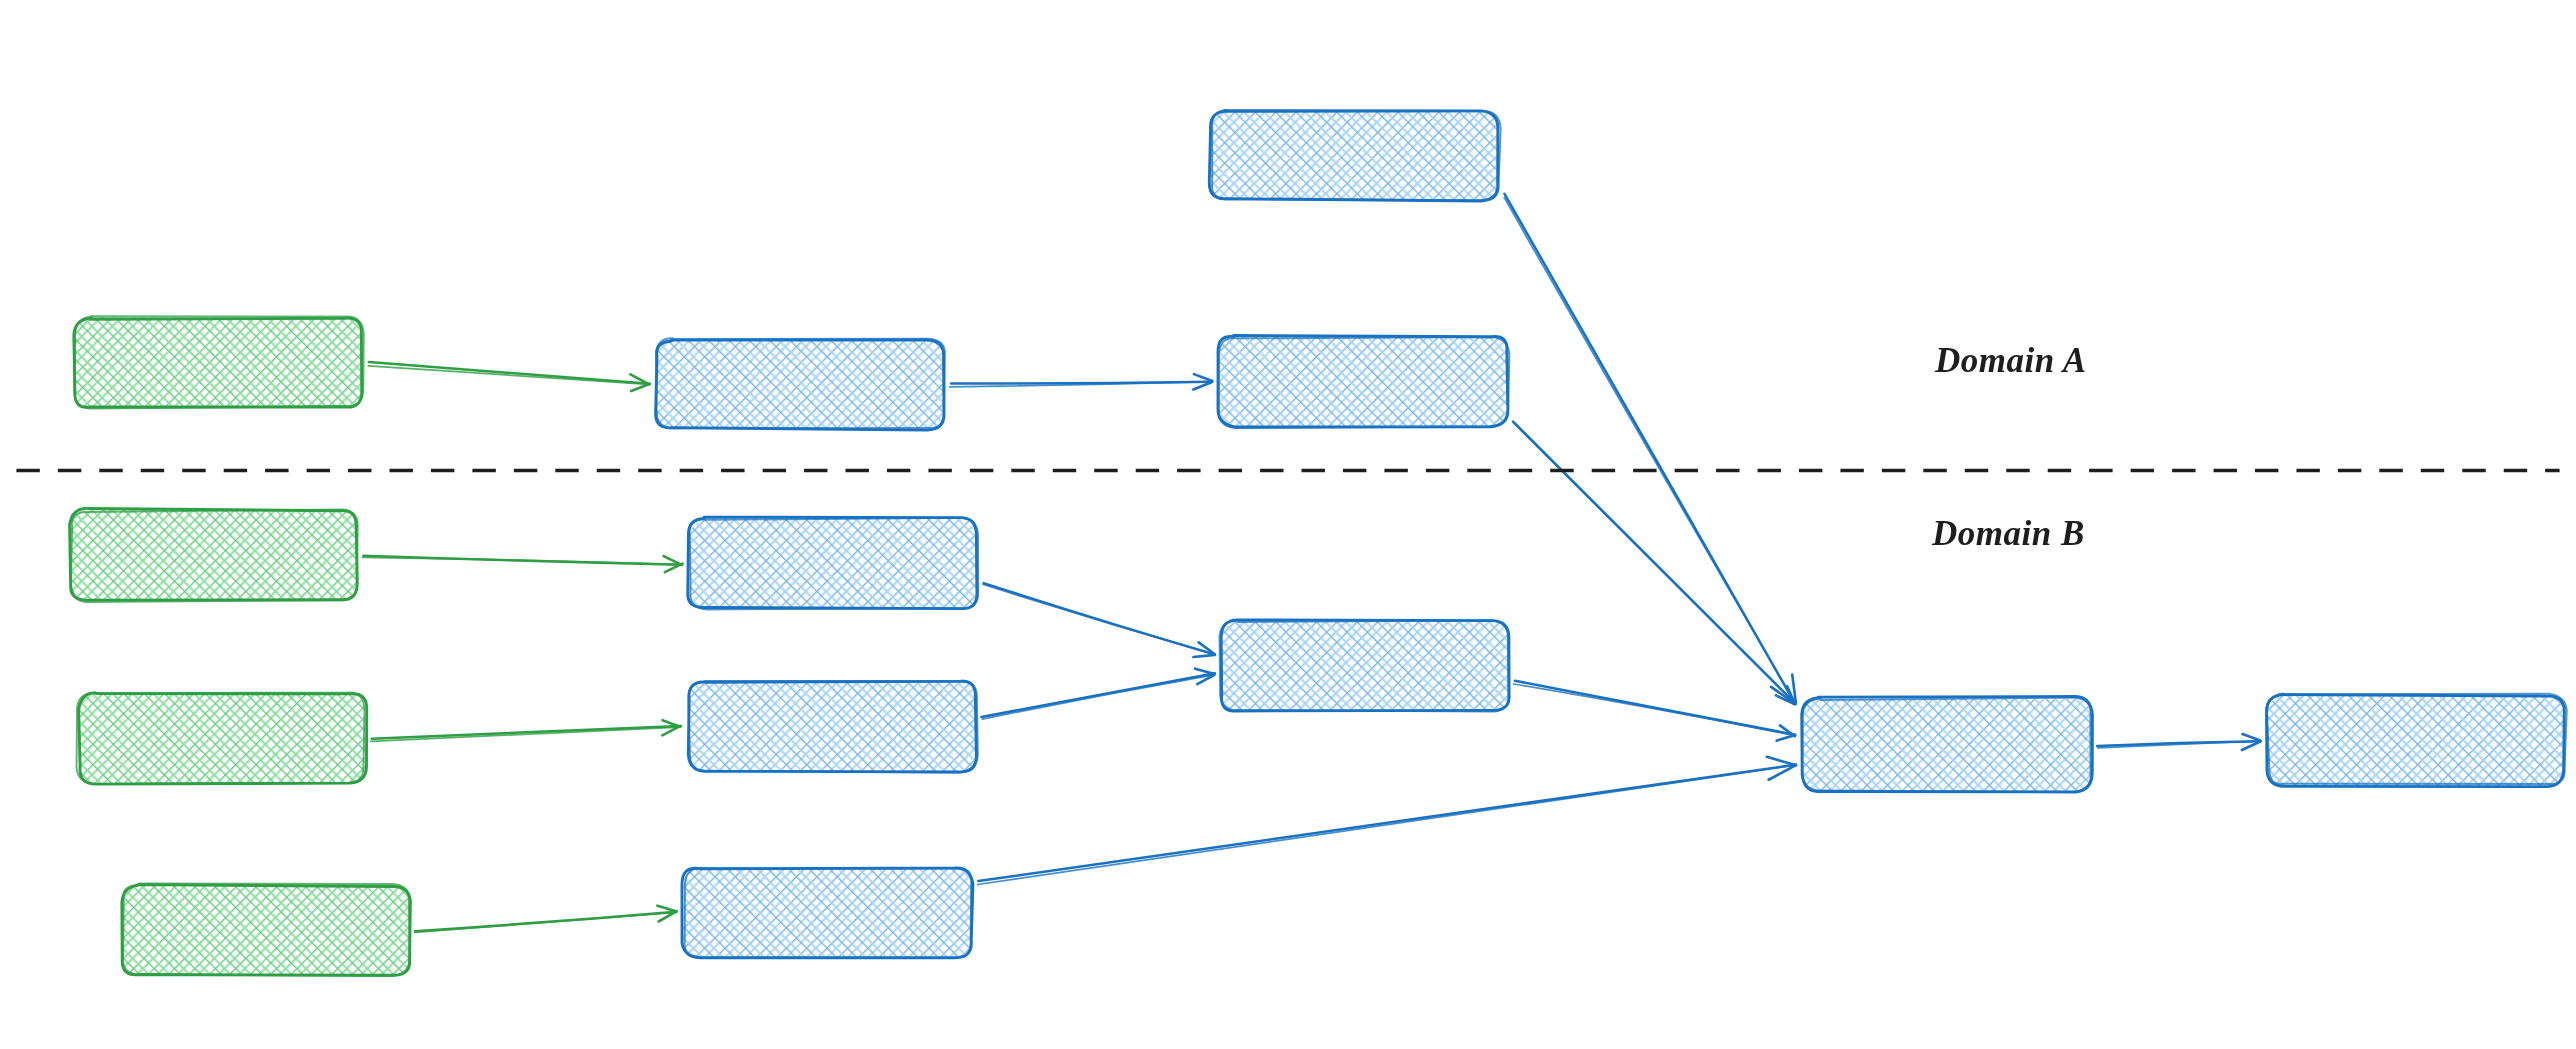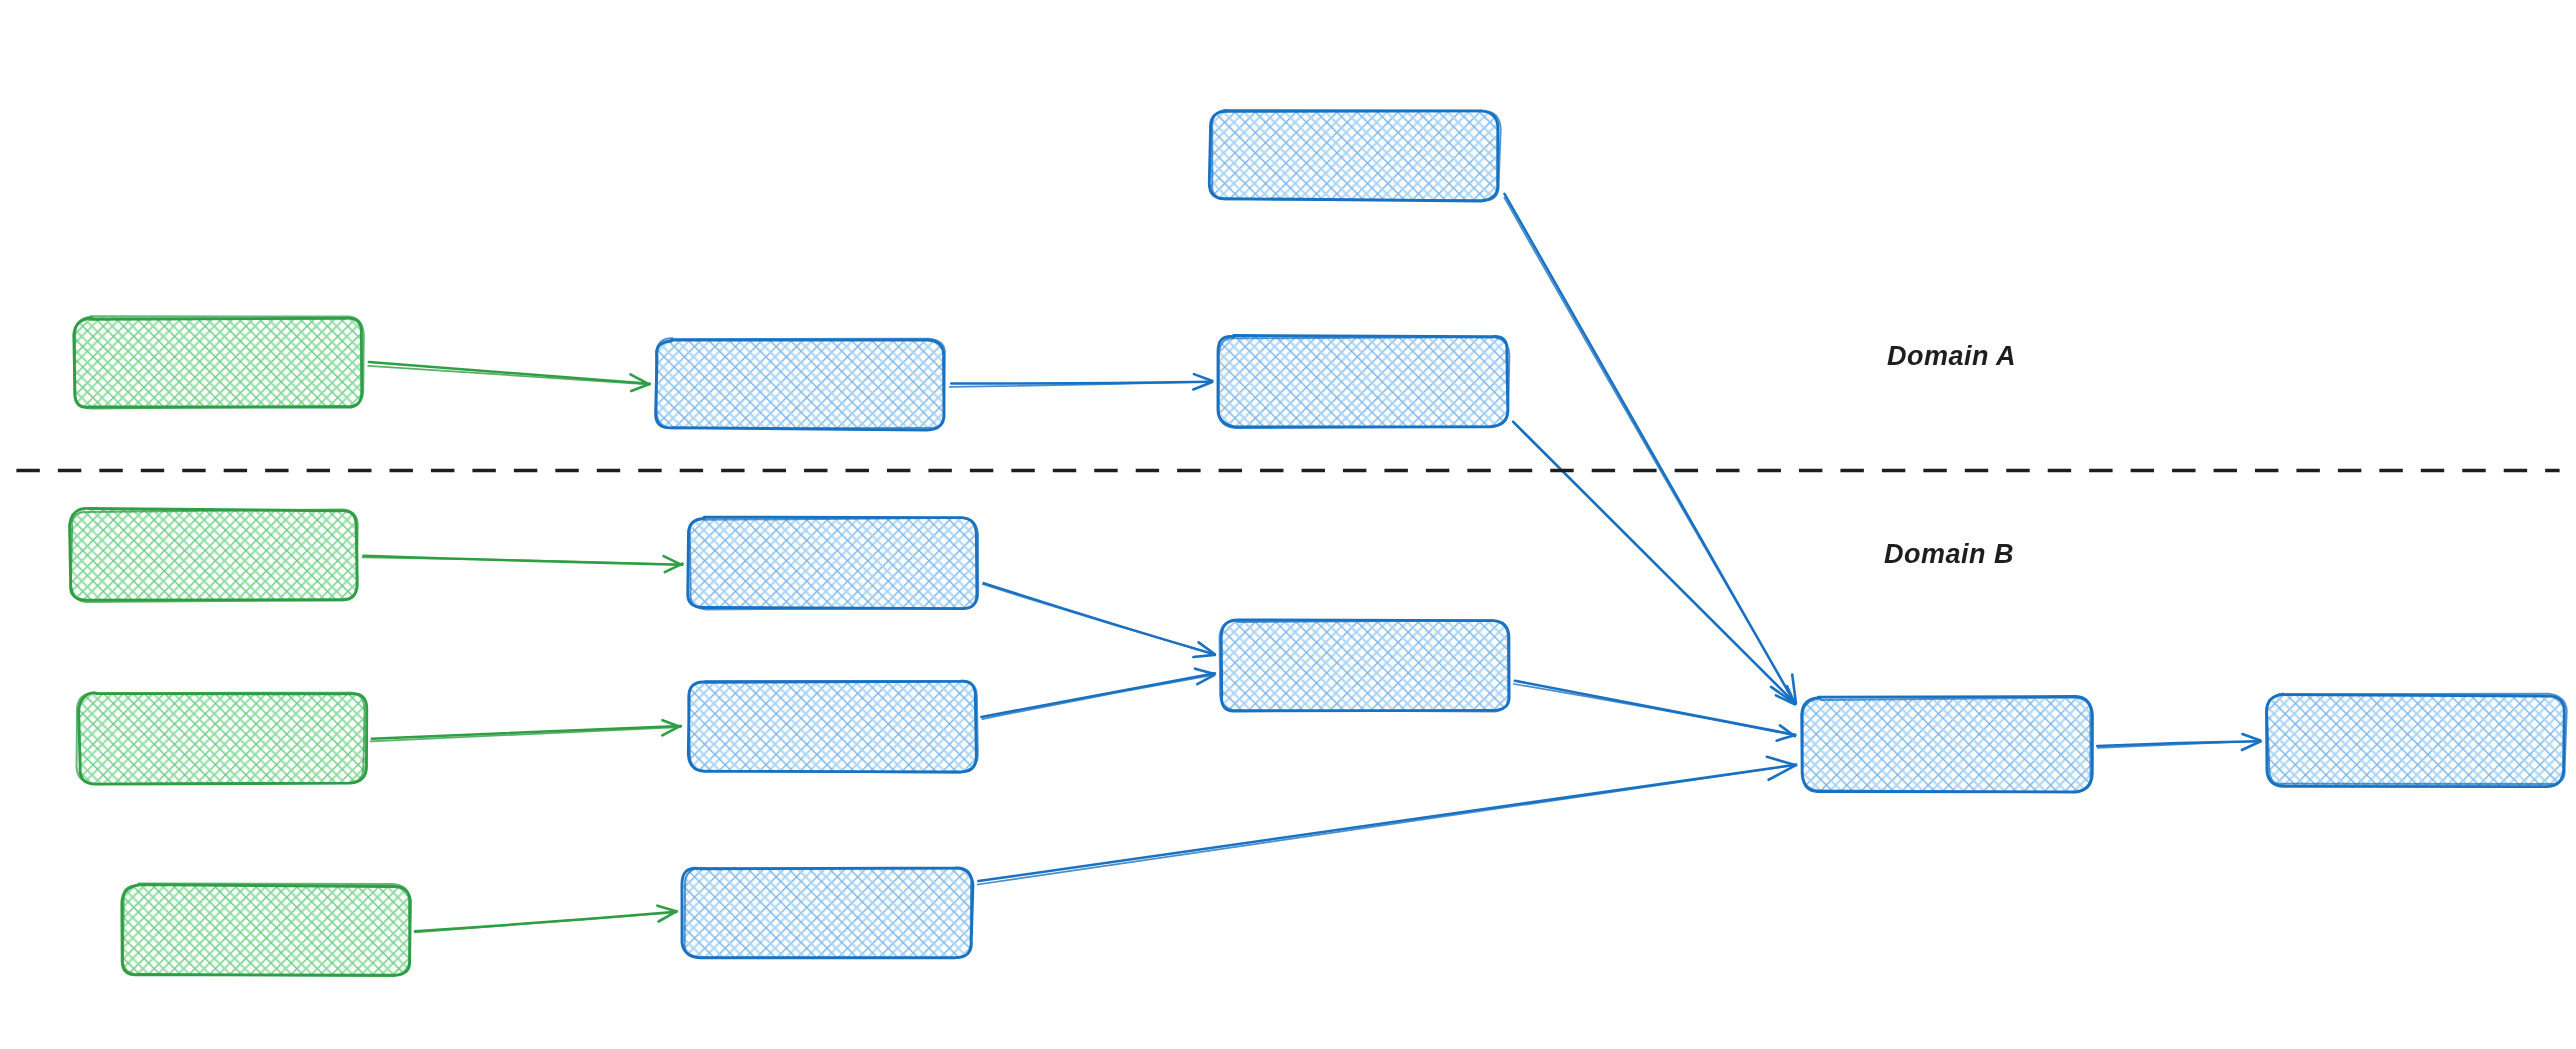--- a/index.html
+++ b/index.html
@@ -21,28 +21,29 @@
   #diagram-svg {
     position: absolute;
     top: 0;
     left: 0;
     width: 2576px;
     height: 1049px;
     display: block;
   }
   .domain-label {
     position: absolute;
-    font-family: Liberation Sans, sans-serif;
-    font-size: 27px;
+    font-family: Liberation Serif, serif;
+    font-size: 35px;
     font-style: italic;
     font-weight: 600;
     color: #1e1e1e;
     letter-spacing: 0.5px;
     white-space: nowrap;
     user-select: none;
+    margin-left: 48px;
   }
 </style>
 </head>
 <body>
 
 <div id="canvas">
 
   <svg id="diagram-svg" viewBox="0 0 2858 1164" xmlns="http://www.w3.org/2000/svg">
     <defs>
       <pattern id="hatch-green" width="16" height="16" patternUnits="userSpaceOnUse" patternTransform="rotate(45)">
@@ -258,16 +259,16 @@
           <path d="M 2534.166385193542 770.4362605562434 L 2827.605340633169 769.7394059723243 Q 2846.529042779282 771.8541645785793 2847.89811947383 788.2391573047265 L 2845.515609600023 852.1914579918608 Q 2847.216861763969 870.9496512537822 2828.8561614919454 869.9293610414489 L 2533.890477568284 869.6963280355558 Q 2517.8263431388887 871.9352389922366 2517.8865122053776 853.250636166893 L 2515.368657134846 790.1393599411473 Q 2515.9089978102597 771.5021027779206 2533.029378046468 769.6147776296363" fill="none" stroke="#1971c2" stroke-width="2.2" stroke-linecap="round" stroke-linejoin="round" opacity="0.75"></path>
         </g>
       </g>
     <g id="separator-layer">
         <line x1="18" y1="522" x2="2840" y2="522" stroke="#1e1e1e" stroke-width="4" stroke-dasharray="26 20" stroke-linecap="butt"></line>
       </g>
   </svg>
 
   <div class="domain-label" id="label-domain-a" style="left: 1887px; top: 341px;">Domain A</div>
 
-  <div class="domain-label" id="label-domain-b" style="left: 1884px; top: 539px;">Domain B</div>
+  <div class="domain-label" id="label-domain-b" style="left: 1884px; top: 514px;">Domain B</div>
 
 </div>
 
 
 </body></html>

